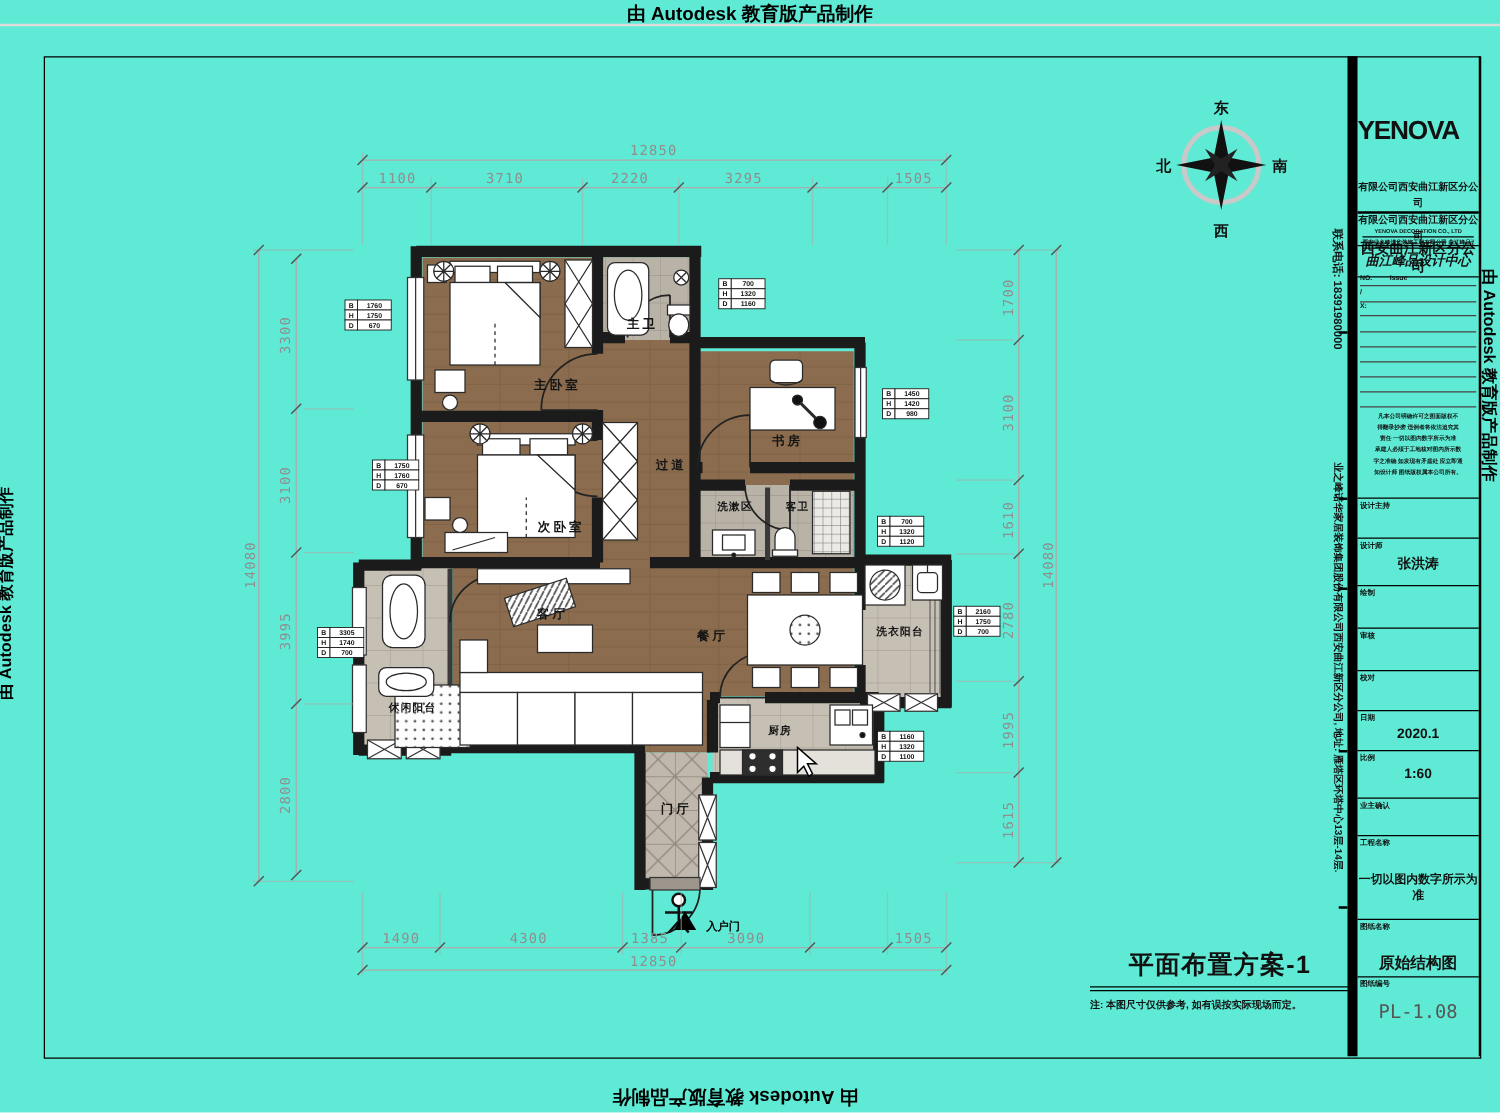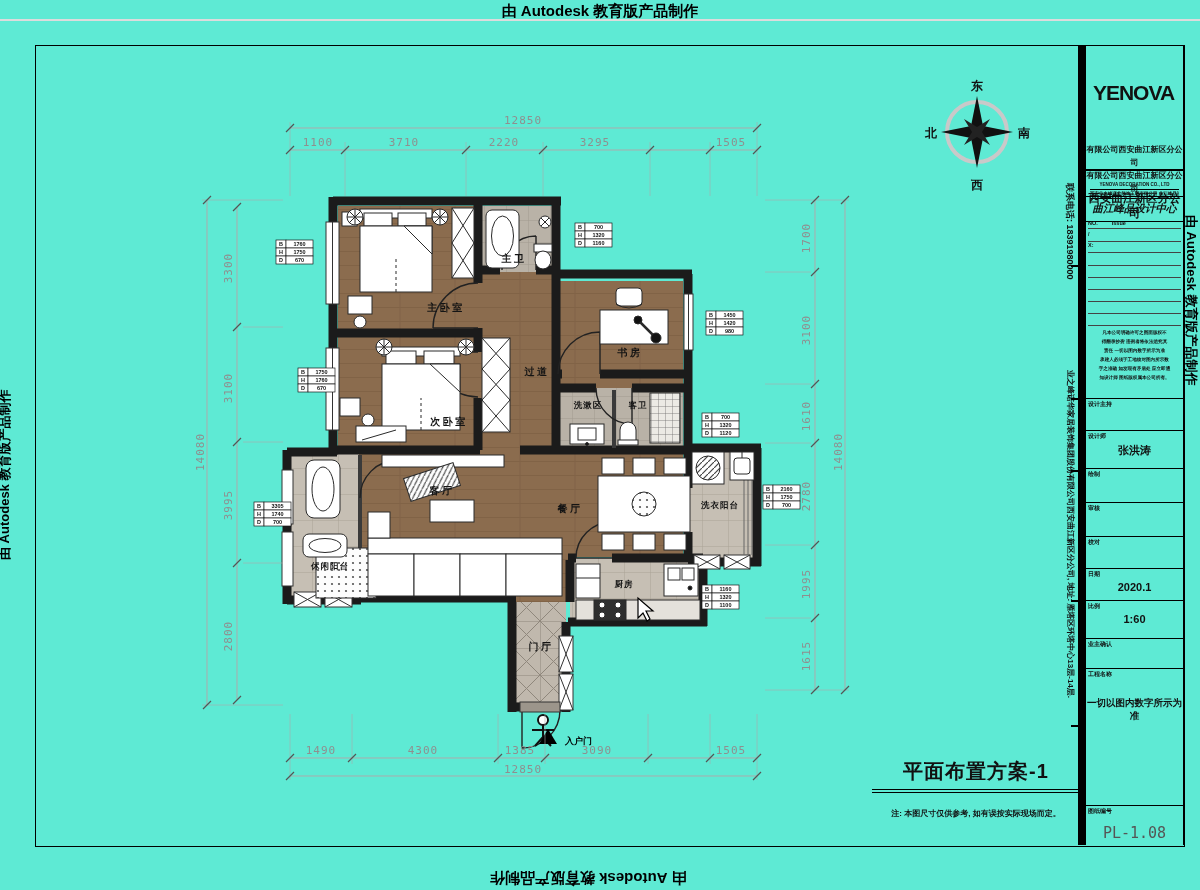--- a/index.html
+++ b/index.html
@@ -11,21 +11,21 @@
   #wm-top{left:0;top:2px;width:1200px;text-align:center;}
   #wm-bottom{left:490px;top:868px;transform:rotate(180deg);}
   #wm-left{left:-4px;top:560px;transform:rotate(-90deg);transform-origin:0 0;font-size:13px;}
   #wm-right{left:1200px;top:215px;transform:rotate(90deg);transform-origin:0 0;font-size:13px;}
   #topline{left:0;top:19px;width:1200px;height:2px;background:#dcdcdc;}
   
   .vtext{font-size:9px;font-weight:bold;white-space:nowrap;transform:rotate(90deg);transform-origin:0 0;}
   
   #tb-bar{left:1078px;top:45px;width:8px;height:800px;background:#000;}
   #tb{left:1086px;top:45px;width:97px;height:800px;border-right:1px solid #000;font-size:6px;}
-  #tb .logo{position:absolute;top:36px;left:0;width:95px;text-align:center;
+  #tb .logo{position:absolute;top:48px;left:0;width:95px;text-align:left;
             font-weight:900;font-size:21px;letter-spacing:-1px;}
   #tb .comp{position:absolute;top:98px;left:0;width:97px;text-align:center;
             font-weight:bold;font-size:8px;line-height:13px;}
   #tb .entiny{position:absolute;top:136px;left:4px;width:89px;text-align:center;
             font-weight:bold;font-size:4.5px;line-height:8px;border-bottom:1px solid #000;
             white-space:nowrap;overflow:hidden;}
   #tb .branch{position:absolute;top:124px;left:0;width:97px;text-align:center;
             font-weight:bold;font-size:11.5px;border-top:2px solid #000;padding-top:20px;}
   #tb .center{position:absolute;top:151px;left:0;width:97px;text-align:center;
             font-weight:bold;font-size:10.5px;border-top:1px solid #000;padding-top:5px;
@@ -42,21 +42,21 @@
             font-weight:bold;font-size:11px;}
   #tb .v-proj{font-size:9.5px;top:28px;}
   #tb .v-draw{font-size:12.5px;top:26px;}
   #tb .v-num{font-family:"DejaVu Sans Mono",monospace;font-weight:normal;color:#555;
              font-size:15px;top:18px;}
   .tick{position:absolute;width:7px;height:2px;background:#000;}
   
   #pfoot{left:872px;top:758px;width:208px;}
   #pfoot .t{font-size:20px;font-weight:bold;letter-spacing:1px;border-bottom:4px double #000;
             padding-bottom:4px;text-align:center;}
-  #pfoot .n{font-size:8px;font-weight:bold;margin-top:15px;white-space:nowrap;text-align:center;}
+  #pfoot .n{font-size:8px;font-weight:bold;margin-top:5px;white-space:nowrap;}
   
   svg text{font-family:"Liberation Sans",sans-serif;}
   .room-label{font-size:10px;font-weight:bold;letter-spacing:2.5px;fill:#141414;}
   .dim{font-family:"DejaVu Sans Mono",monospace;font-size:11px;fill:#8f8f8f;letter-spacing:1px;}
   .entry-label{font-size:9px;font-weight:bold;fill:#000;}
   .bhd-box rect{fill:#fff;stroke:#1a1a1a;stroke-width:0.7;}
   .bhd-box text{font-size:5.5px;font-weight:bold;fill:#111;text-anchor:middle;}
   .compass-label{font-size:12px;font-weight:bold;fill:#111;text-anchor:middle;}
 </style>
 </head>
@@ -627,19 +627,23 @@
         <div class="fval">1:60</div>
       </div>
     <div class="frow" style="top:593px;height:30px;">
       <span class="flabel">业主确认</span>
         <div class="fval"></div>
       </div>
     <div class="frow" style="top:623px;height:67px;">
       <span class="flabel">工程名称</span>
         <div class="fval v-proj">一切以图内数字所示为准</div>
       </div>
-    <div class="frow" style="top:760px;height:45px;">
+    <div class="frow" style="top:690px;height:65px;">
+      <span class="flabel">图纸名称</span>
+        <div class="fval v-draw">原始结构图</div>
+      </div>
+    <div class="frow" style="top:736px;height:45px;">
       <span class="flabel">图纸编号</span>
         <div class="fval v-num">PL-1.08</div>
       </div>
   </div>
 
 </div>
 
 </body></html>

